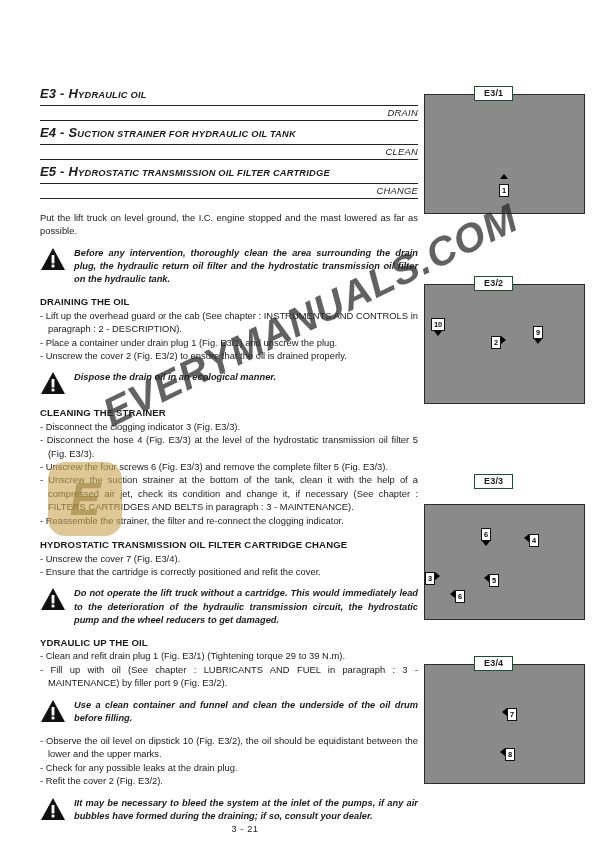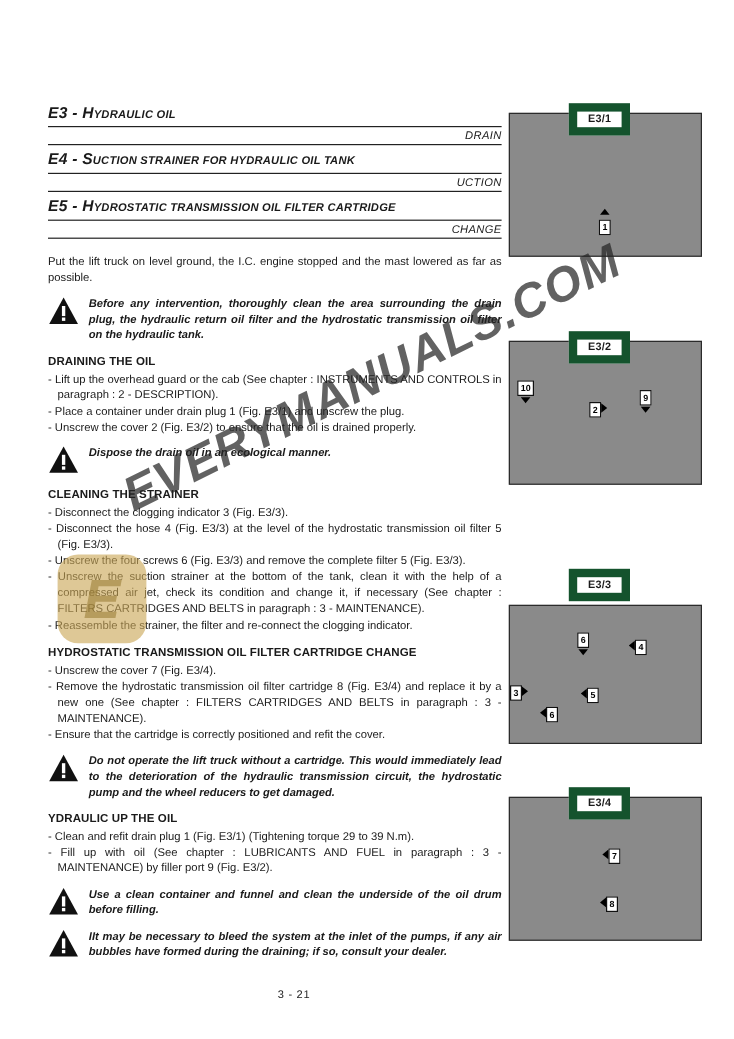--- a/index.html
+++ b/index.html
@@ -128,21 +128,21 @@
   
   .fig {
     position: absolute;
     left: 424px;
     width: 161px;
   }
   .fig .tag {
     position: absolute;
     top: 0;
     left: 50px;
-    border: 7px solid #14532d;
+    border: 1px solid #14532d;
     background: #fff;
     font-size: 9px;
     font-weight: bold;
     padding: 1px 9px 1px 9px;
     line-height: 11px;
     z-index: 4;
     letter-spacing: 0.2px;
     text-align: right;
   }
   .fig .photo {
@@ -280,21 +280,21 @@
       <span class="title"><span class="cap">E3 - </span><span class="cap">H</span><span class="sm">YDRAULIC OIL</span></span>
       <div class="rule"></div>
       <span class="action">DRAIN</span>
       <div class="rule2"></div>
     </div>
     <div class="head-gap"></div>
 
     <div class="sec-head">
       <span class="title"><span class="cap">E4 - </span><span class="cap">S</span><span class="sm">UCTION STRAINER FOR HYDRAULIC OIL TANK</span></span>
       <div class="rule"></div>
-      <span class="action">UCTION</span>
+      <span class="action">CLEAN</span>
       <div class="rule2"></div>
     </div>
     <div class="head-gap"></div>
 
     <div class="sec-head">
       <span class="title"><span class="cap">E5 - </span><span class="cap">H</span><span class="sm">YDROSTATIC TRANSMISSION OIL FILTER CARTRIDGE</span></span>
       <div class="rule"></div>
       <span class="action">CHANGE</span>
       <div class="rule2"></div>
     </div>
@@ -331,21 +331,20 @@
       <li class="nojust">- Disconnect the clogging indicator 3 (Fig. E3/3).</li>
       <li>- Disconnect the hose 4 (Fig. E3/3) at the level of the hydrostatic transmission oil filter 5 (Fig. E3/3).</li>
       <li class="nojust">- Unscrew the four screws 6 (Fig. E3/3) and remove the complete filter 5 (Fig. E3/3).</li>
       <li>- Unscrew the suction strainer at the bottom of the tank, clean it with the help of a compressed air jet, check its condition and change it, if necessary (See chapter : FILTERS CARTRIDGES AND BELTS in paragraph : 3 - MAINTENANCE).</li>
       <li class="nojust">- Reassemble the strainer, the filter and re-connect the clogging indicator.</li>
     </ul>
 
     <p class="subhead spaced">HYDROSTATIC TRANSMISSION OIL FILTER CARTRIDGE CHANGE</p>
     <ul class="bullets">
       <li class="nojust">- Unscrew the cover 7 (Fig. E3/4).</li>
-      <li>- Remove the hydrostatic transmission oil filter cartridge 8 (Fig. E3/4) and replace it by a new one (See chapter : FILTERS CARTRIDGES AND BELTS in paragraph : 3 - MAINTENANCE).</li>
       <li class="nojust">- Ensure that the cartridge is correctly positioned and refit the cover.</li>
     </ul>
 
     <div class="warn">
       <svg class="tri" viewBox="0 0 26 24">
         <polygon points="13,1 25,23 1,23" fill="#111"></polygon>
         <rect x="11.6" y="8" width="2.8" height="8.4" fill="#fff"></rect>
         <rect x="11.6" y="17.6" width="2.8" height="2.8" fill="#fff"></rect>
       </svg>
       <p class="wtext">Do not operate the lift truck without a cartridge. This would immediately lead to the deterioration of the hydraulic transmission circuit, the hydrostatic pump and the wheel reducers to get damaged.</p>
@@ -359,20 +358,25 @@
 
     <div class="warn">
       <svg class="tri" viewBox="0 0 26 24">
         <polygon points="13,1 25,23 1,23" fill="#111"></polygon>
         <rect x="11.6" y="8" width="2.8" height="8.4" fill="#fff"></rect>
         <rect x="11.6" y="17.6" width="2.8" height="2.8" fill="#fff"></rect>
       </svg>
       <p class="wtext">Use a clean container and funnel and clean the underside of the oil drum before filling.</p>
     </div>
 
+    <ul class="bullets">
+      <li>- Observe the oil level on dipstick 10 (Fig. E3/2), the oil should be equidistant between the lower and the upper marks.</li>
+      <li class="nojust">- Check for any possible leaks at the drain plug.</li>
+      <li class="nojust">- Refit the cover 2 (Fig. E3/2).</li>
+    </ul>
 
     <div class="warn">
       <svg class="tri" viewBox="0 0 26 24">
         <polygon points="13,1 25,23 1,23" fill="#111"></polygon>
         <rect x="11.6" y="8" width="2.8" height="8.4" fill="#fff"></rect>
         <rect x="11.6" y="17.6" width="2.8" height="2.8" fill="#fff"></rect>
       </svg>
       <p class="wtext">IIt may be necessary to bleed the system at the inlet of the pumps, if any air bubbles have formed during the draining; if so, consult your dealer.</p>
     </div>
 

